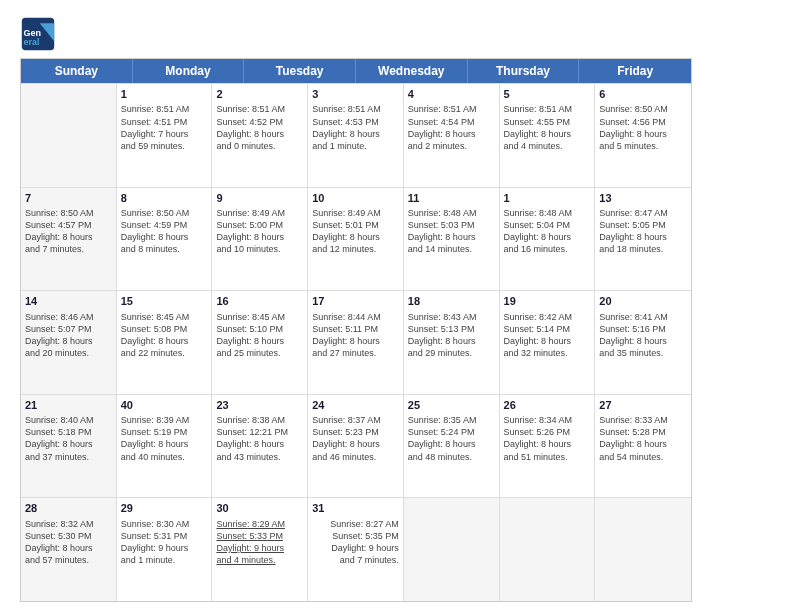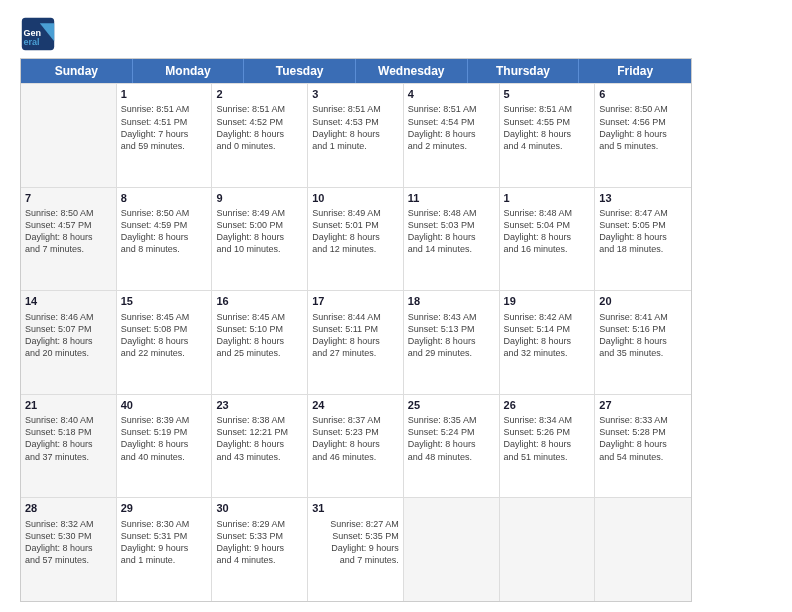--- a/index.html
+++ b/index.html
@@ -348,21 +348,21 @@
           </div>
           <div class="cal-cell">
             <span class="day-num">29</span>
             <div class="cell-text" style="white-space: pre-line;">Sunrise: 8:30 AM
 Sunset: 5:31 PM
 Daylight: 9 hours
 and 1 minute.</div>
           </div>
           <div class="cal-cell">
             <span class="day-num">30</span>
-            <div class="cell-text" style="white-space: pre-line;">Sunrise: 8:29 AM
+            <div class="cell-text" style="white-space: pre-line; text-decoration: underline;">Sunrise: 8:29 AM
 Sunset: 5:33 PM
 Daylight: 9 hours
 and 4 minutes.</div>
           </div>
           <div class="cal-cell">
             <span class="day-num">31</span>
             <div class="cell-text" style="white-space: pre-line; text-align: right;">Sunrise: 8:27 AM
 Sunset: 5:35 PM
 Daylight: 9 hours
 and 7 minutes.</div>

